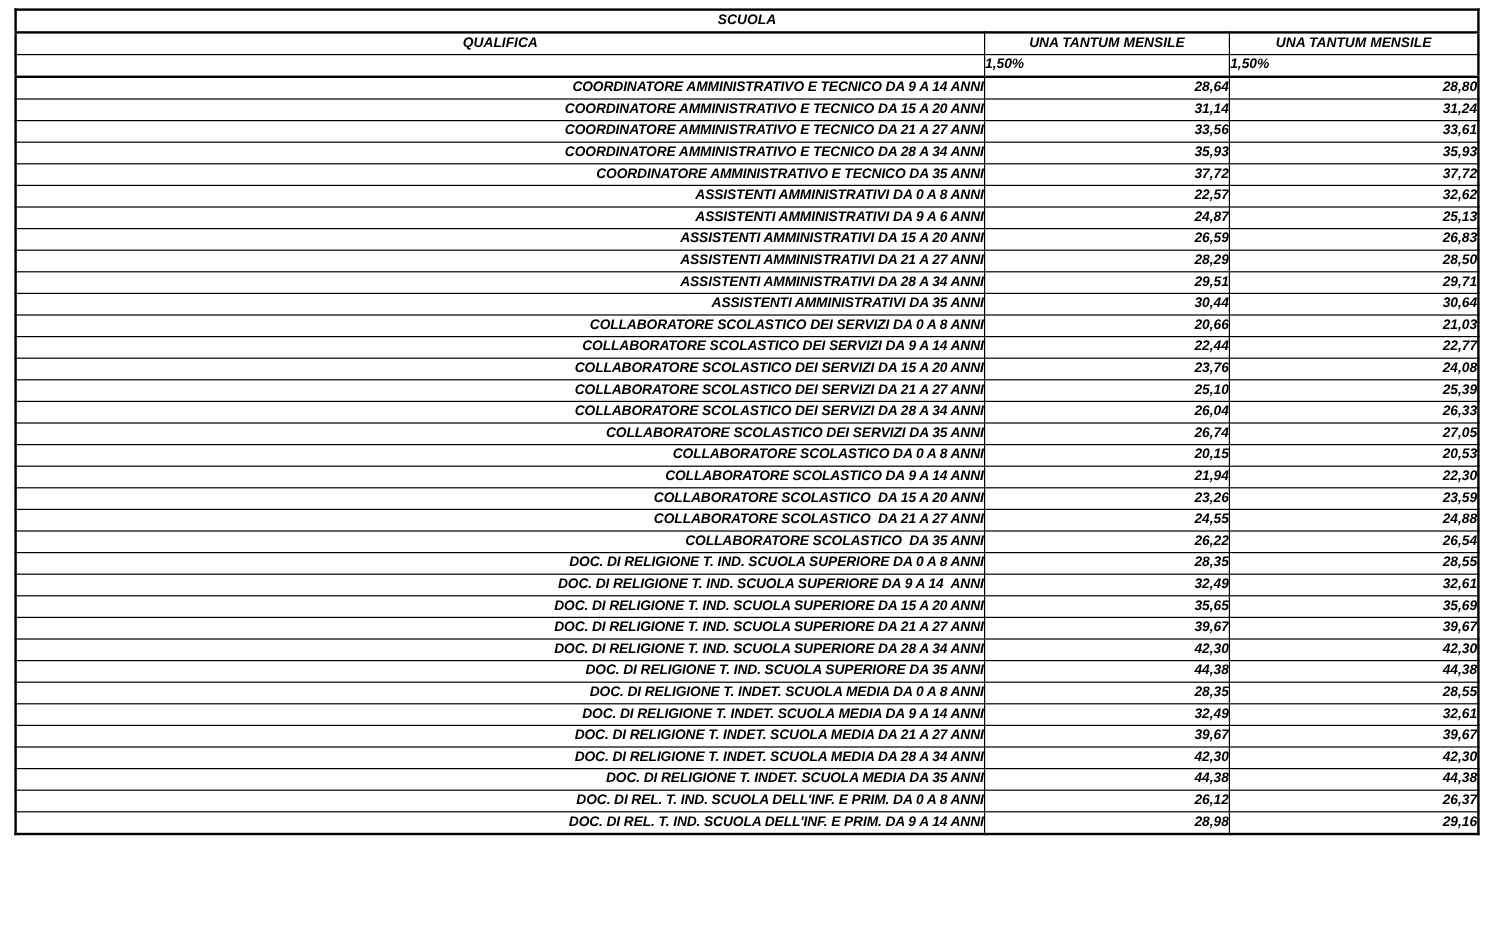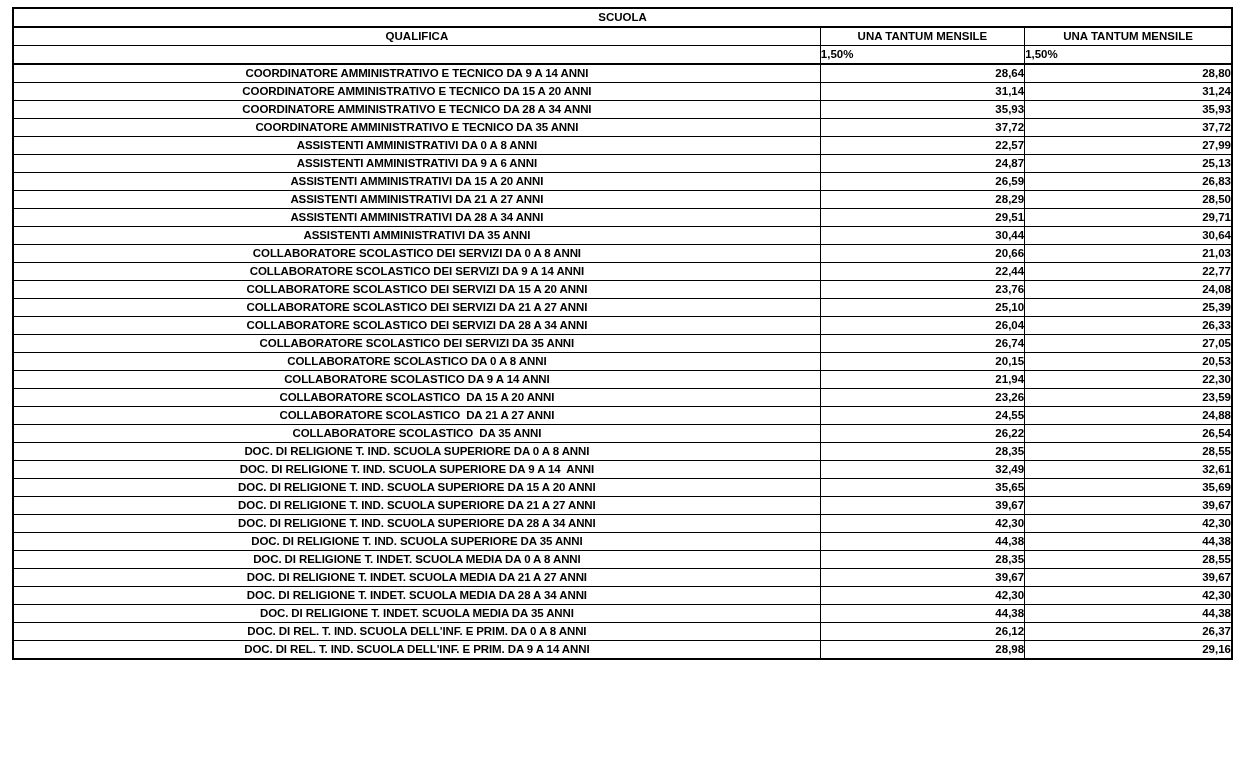--- a/index.html
+++ b/index.html
@@ -11,20 +11,21 @@
     width: 1243px;
     height: 779px;
     font-family: "Liberation Sans", sans-serif;
     overflow: hidden;
   }
   .sheet {
     position: absolute;
     left: 12px;
     top: 7px;
     width: 1044px;
+    font-style: italic;
   }
   table.grid {
     border-collapse: collapse;
     table-layout: fixed;
     width: 1221px;
     border: 2px solid #000000;
   }
   table.grid td {
     border: 1px solid #000000;
     padding: 0;
@@ -71,21 +72,21 @@
   .blank-cell {
     height: 17px;
     line-height: 17px;
     border-bottom: 2px solid #000000 !important;
   }
   
   .hdr-left-blank { border-right: 1px solid #000000; }
 
   
   .label-cell {
-    text-align: center;
+    text-align: right;
     padding-left: 4px;
     letter-spacing: -0.1px;
   }
   .num-cell {
     text-align: right;
     padding-right: 4px;
     font-weight: normal;
     font-size: 11.5px;
   }
 </style>
@@ -121,33 +122,38 @@
           <td class="label-cell">COORDINATORE AMMINISTRATIVO E TECNICO DA 9 A 14 ANNI</td>
           <td class="num-cell">28,64</td>
           <td class="num-cell">28,80</td>
         </tr>
         <tr>
           <td class="label-cell">COORDINATORE AMMINISTRATIVO E TECNICO DA 15 A 20 ANNI</td>
           <td class="num-cell">31,14</td>
           <td class="num-cell">31,24</td>
         </tr>
         <tr>
+          <td class="label-cell">COORDINATORE AMMINISTRATIVO E TECNICO DA 21 A 27 ANNI</td>
+          <td class="num-cell">33,56</td>
+          <td class="num-cell">33,61</td>
+        </tr>
+        <tr>
           <td class="label-cell">COORDINATORE AMMINISTRATIVO E TECNICO DA 28 A 34 ANNI</td>
           <td class="num-cell">35,93</td>
           <td class="num-cell">35,93</td>
         </tr>
         <tr>
           <td class="label-cell">COORDINATORE AMMINISTRATIVO E TECNICO DA 35 ANNI</td>
           <td class="num-cell">37,72</td>
           <td class="num-cell">37,72</td>
         </tr>
         <tr>
           <td class="label-cell">ASSISTENTI AMMINISTRATIVI DA 0 A 8 ANNI</td>
           <td class="num-cell">22,57</td>
-          <td class="num-cell">27,99</td>
+          <td class="num-cell">32,62</td>
         </tr>
         <tr>
           <td class="label-cell">ASSISTENTI AMMINISTRATIVI DA 9 A 6 ANNI</td>
           <td class="num-cell">24,87</td>
           <td class="num-cell">25,13</td>
         </tr>
         <tr>
           <td class="label-cell">ASSISTENTI AMMINISTRATIVI DA 15 A 20 ANNI</td>
           <td class="num-cell">26,59</td>
           <td class="num-cell">26,83</td>
@@ -251,20 +257,25 @@
           <td class="label-cell">DOC. DI RELIGIONE T. IND. SCUOLA SUPERIORE DA 35 ANNI</td>
           <td class="num-cell">44,38</td>
           <td class="num-cell">44,38</td>
         </tr>
         <tr>
           <td class="label-cell">DOC. DI RELIGIONE T. INDET. SCUOLA MEDIA DA 0 A 8 ANNI</td>
           <td class="num-cell">28,35</td>
           <td class="num-cell">28,55</td>
         </tr>
         <tr>
+          <td class="label-cell">DOC. DI RELIGIONE T. INDET. SCUOLA MEDIA DA 9 A 14 ANNI</td>
+          <td class="num-cell">32,49</td>
+          <td class="num-cell">32,61</td>
+        </tr>
+        <tr>
           <td class="label-cell">DOC. DI RELIGIONE T. INDET. SCUOLA MEDIA DA 21 A 27 ANNI</td>
           <td class="num-cell">39,67</td>
           <td class="num-cell">39,67</td>
         </tr>
         <tr>
           <td class="label-cell">DOC. DI RELIGIONE T. INDET. SCUOLA MEDIA DA 28 A 34 ANNI</td>
           <td class="num-cell">42,30</td>
           <td class="num-cell">42,30</td>
         </tr>
         <tr>

